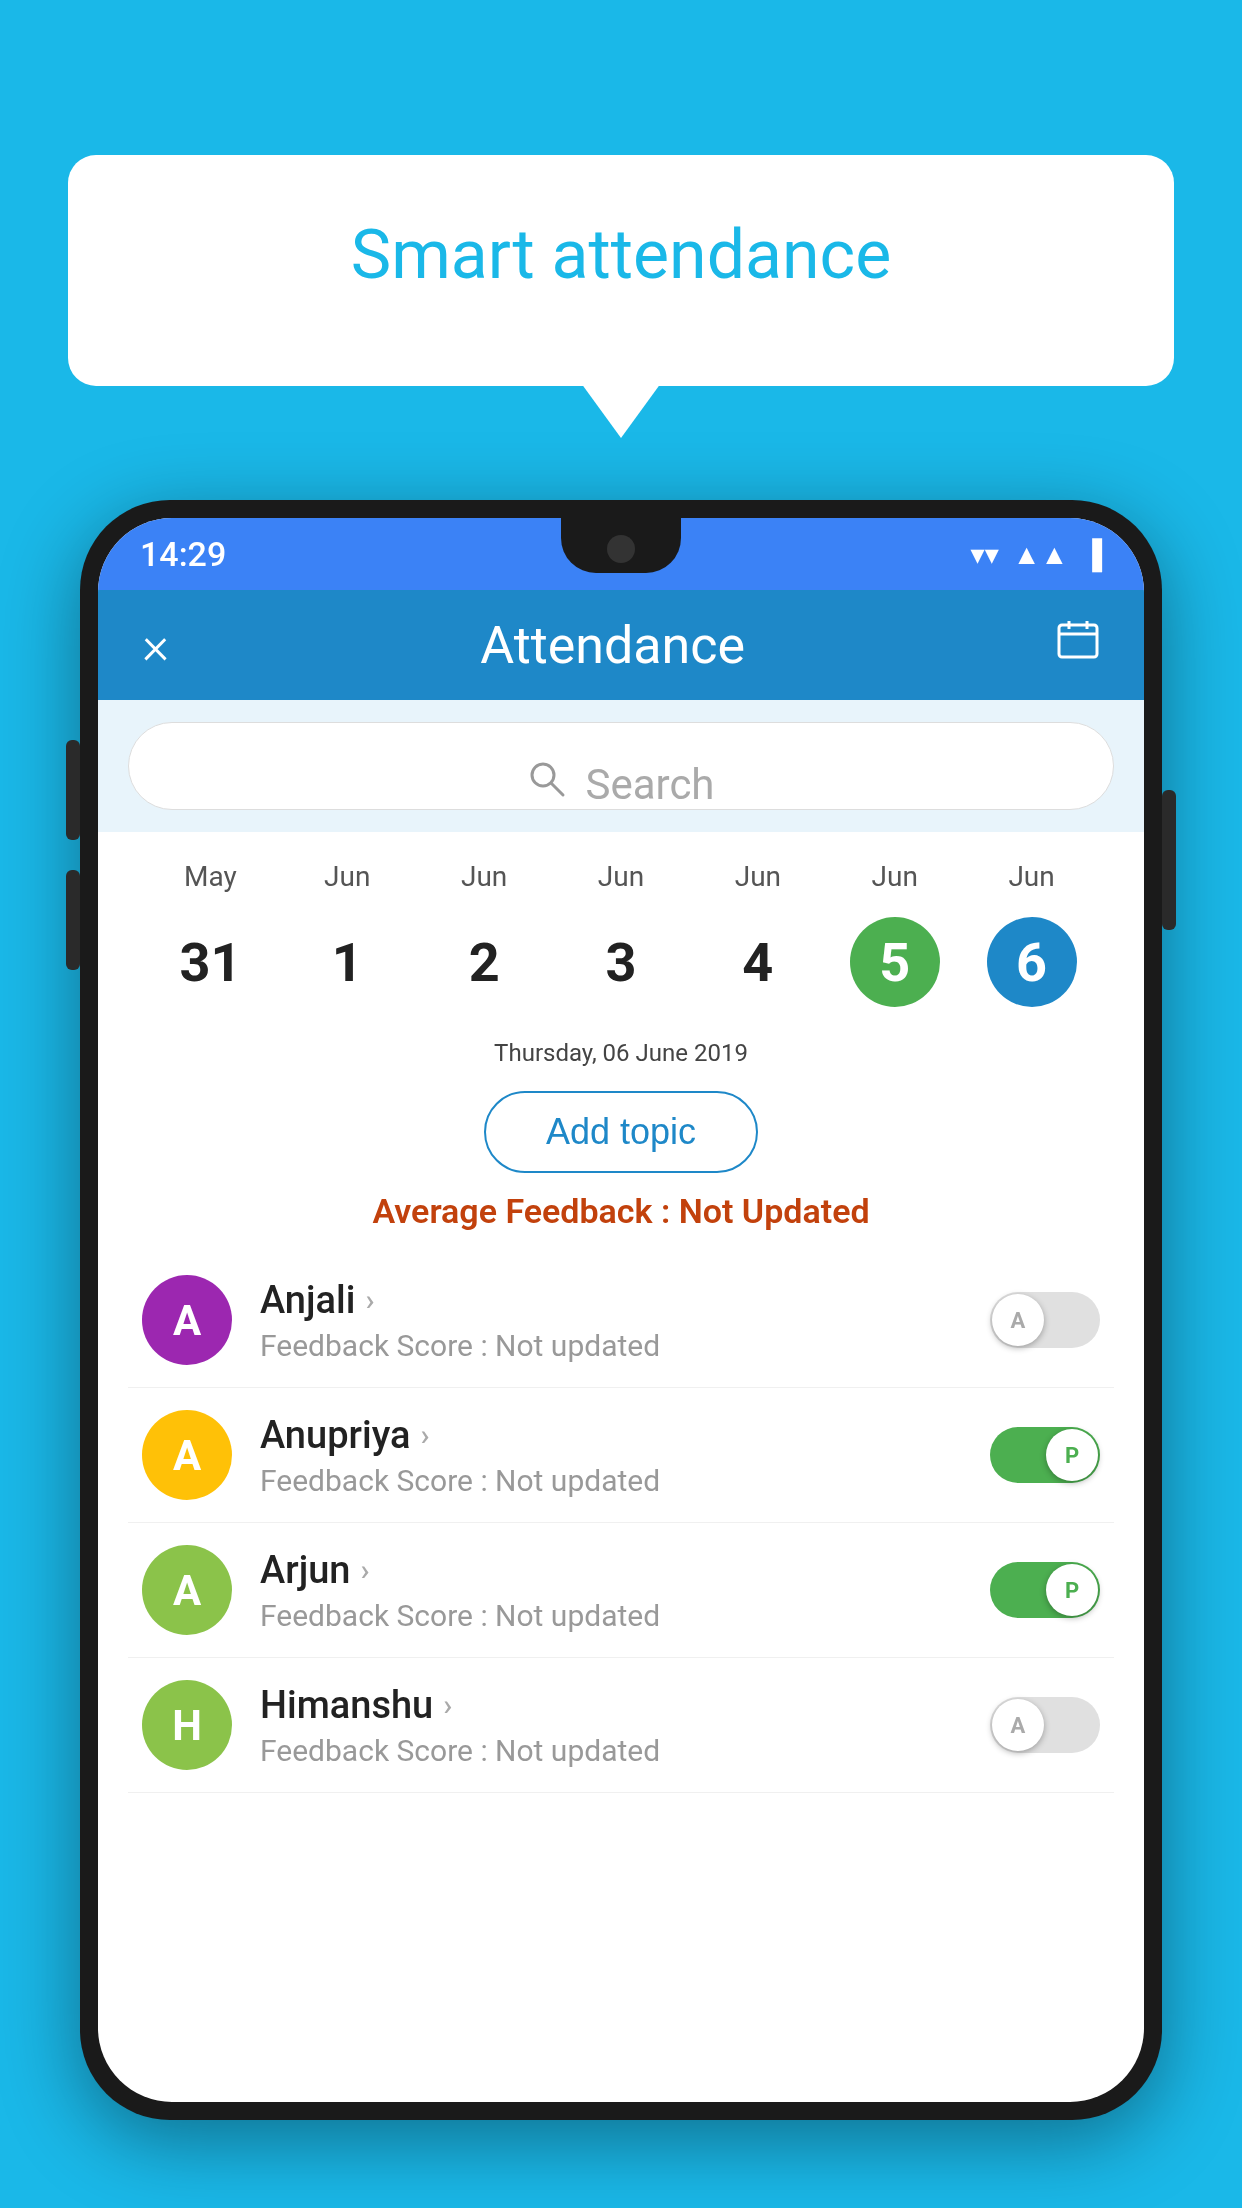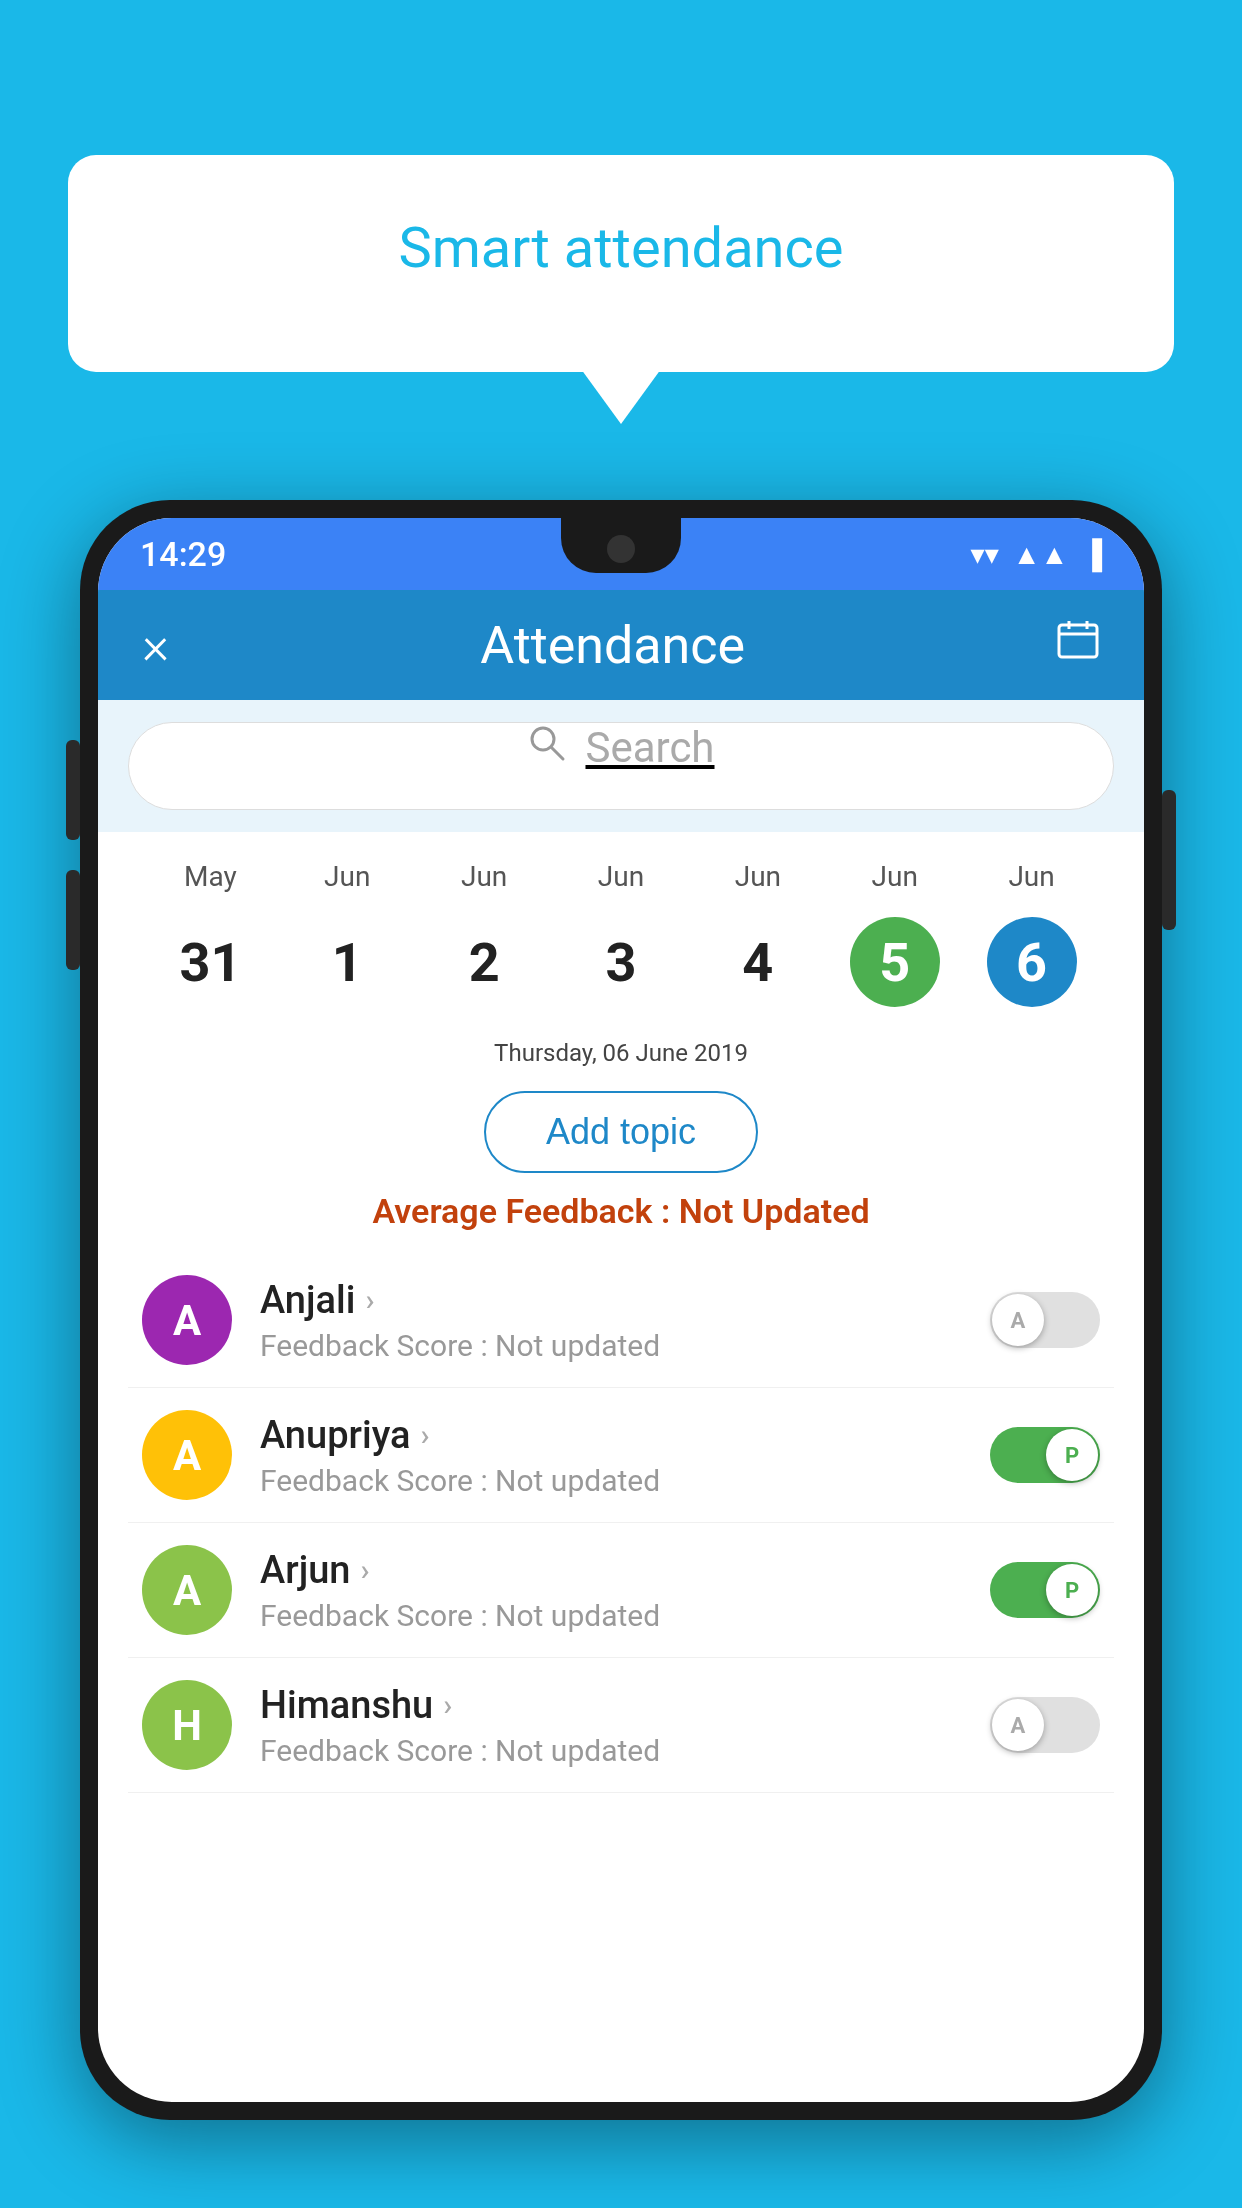--- a/index.html
+++ b/index.html
@@ -36,21 +36,21 @@
       left: 50%;
       transform: translateX(-50%);
       width: 0;
       height: 0;
       border-left: 40px solid transparent;
       border-right: 40px solid transparent;
       border-top: 55px solid white;
     }
 
     .bubble-title {
-      font-size: 56px;
+      font-size: 68px;
       font-weight: 400;
       color: #1ab8e8;
       margin-bottom: 36px;
     }
 
     .bubble-subtitle {
       font-size: 42px;
       color: #888;
       font-weight: 300;
     }
@@ -165,25 +165,24 @@
     .search-container {
       background: #e8f4fb;
       padding: 22px 30px;
     }
 
     .search-bar {
       background: white;
       border-radius: 50px;
       height: 88px;
       display: flex;
-      align-items: flex-start;
+      align-items: flex-end;
       justify-content: center;
       gap: 18px;
       border: 1px solid #ddd;
-      text-decoration: underline;
     }
 
     .search-icon-svg {
       color: #999;
       font-size: 40px;
     }
 
     .search-text {
       font-size: 42px;
       color: #aaa;

